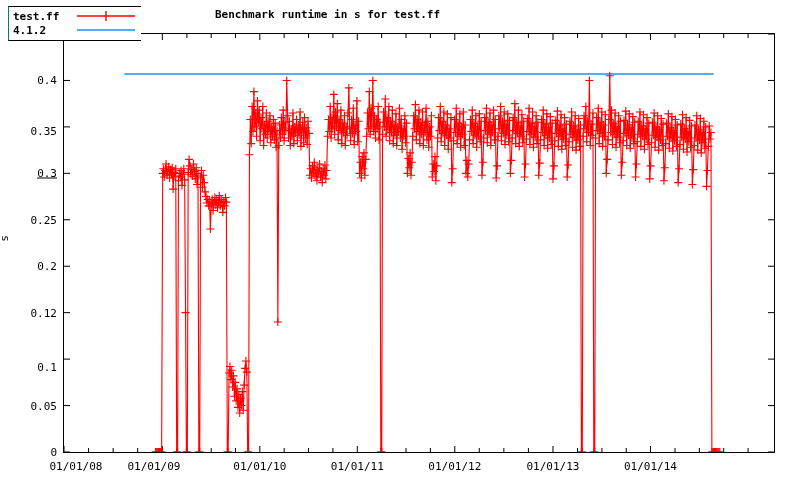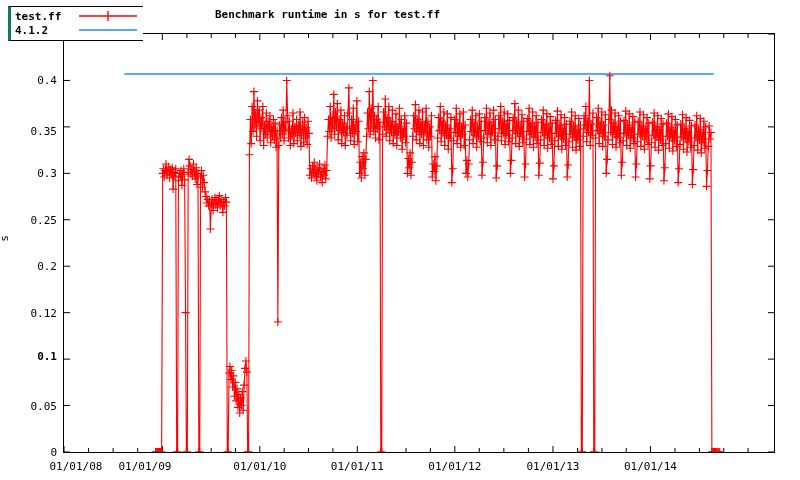--- a/index.html
+++ b/index.html
@@ -31,21 +31,21 @@
 
   #ylabel{
     position:absolute;left:-16px;top:232px;font-size:11px;
     transform:rotate(-90deg);transform-origin:center center;
     width:40px;text-align:center;
   }
 
   #legend{
     position:absolute;left:8px;top:6px;
     padding:2px 4px 3px 4px;
-    border-left:3px solid #0f766e;
+    border-left:1px solid #0f766e;
     border-top:1px solid #000000;
     border-bottom:1px solid #000000;
     background:#ffffff;
   }
   .legend-row{
     display:flex;align-items:center;height:14px;
   }
   .legend-text{font-size:11px;font-weight:bold;width:62px;}
   .legend-sample{width:62px;height:12px;position:relative;}
   .legend-sample svg{position:absolute;left:0;top:0;}
@@ -55,32 +55,32 @@
 
 <div id="root">
 
   <div id="chart-title">Benchmark runtime in s for test.ff</div>
 
   <div id="ylabel">s</div>
 
   <div id="ytick-labels">
       <div class="ytick-label" style="left: 5px; top: 452px;">0</div>
       <div class="ytick-label" style="left: 5px; top: 405.556px;">0.05</div>
-      <div class="ytick-label" style="left: 5px; top: 356px; font-weight: bold;">0.1</div>
+      <div class="ytick-label" style="left: 5px; top: 367px;">0.1</div>
       <div class="ytick-label" style="left: 5px; top: 312.667px;">0.12</div>
       <div class="ytick-label" style="left: 5px; top: 266.222px;">0.2</div>
       <div class="ytick-label" style="left: 5px; top: 219.778px;">0.25</div>
-      <div class="ytick-label" style="left: 5px; top: 173.333px;">0.3</div>
+      <div class="ytick-label" style="left: 5px; top: 173.333px; text-decoration: underline;">0.3</div>
       <div class="ytick-label" style="left: 5px; top: 131px;">0.35</div>
       <div class="ytick-label" style="left: 5px; top: 80.4444px;">0.4</div>
       <div class="ytick-label" style="left: 5px; top: 34px;">0.45</div>
     </div>
   <div id="xtick-labels">
       <div class="xtick-label" style="left: 76px; top: 460px;">01/01/08</div>
-      <div class="xtick-label" style="left: 145px; top: 460px;">01/01/09</div>
+      <div class="xtick-label" style="left: 154px; top: 460px;">01/01/09</div>
       <div class="xtick-label" style="left: 259.818px; top: 460px;">01/01/10</div>
       <div class="xtick-label" style="left: 357.301px; top: 460px;">01/01/11</div>
       <div class="xtick-label" style="left: 454.784px; top: 460px;">01/01/12</div>
       <div class="xtick-label" style="left: 552.977px; top: 460px;">01/01/13</div>
       <div class="xtick-label" style="left: 650.46px; top: 460px; text-align: center;">01/01/14</div>
     </div>
 
   <div id="plot-frame">
     <svg id="plot-canvas" width="710" height="418">
         <line x1="0" y1="418" x2="6" y2="418" stroke="#000" stroke-width="1"></line>

